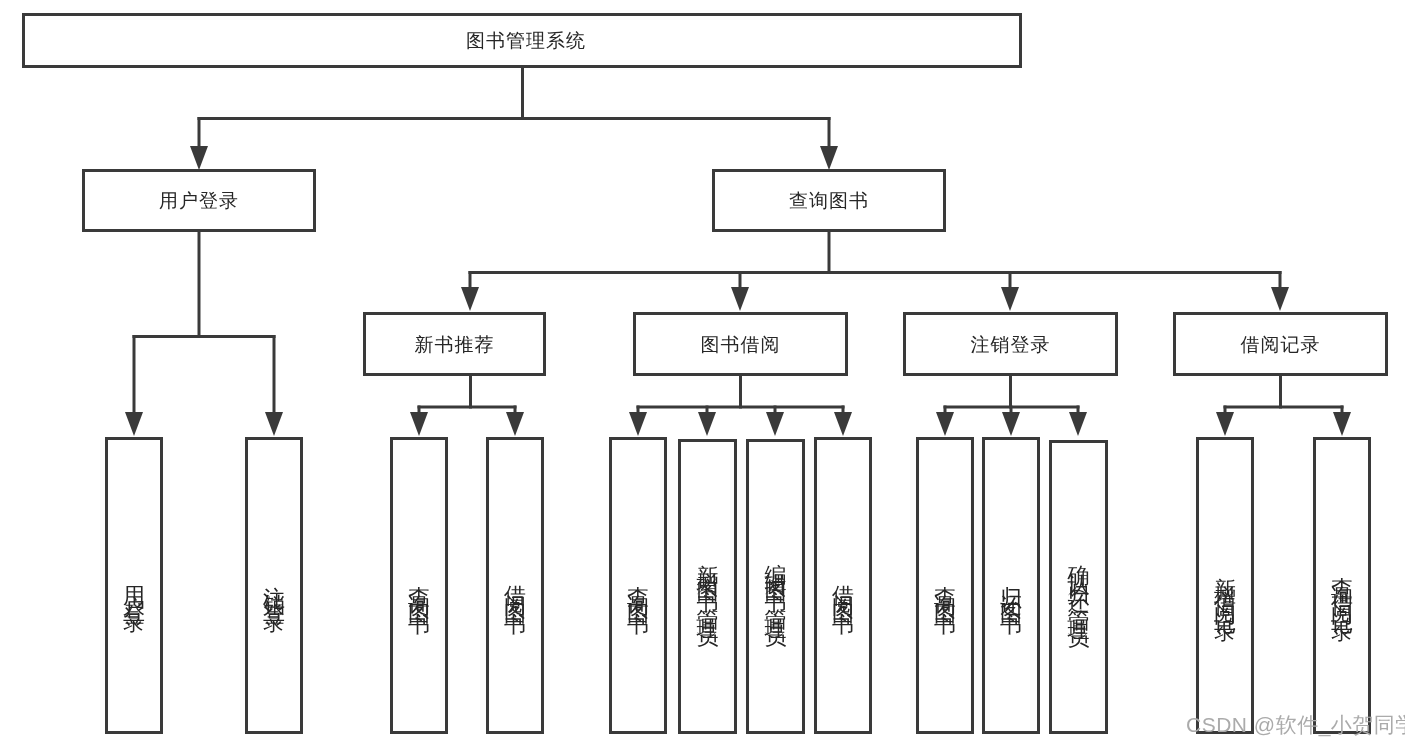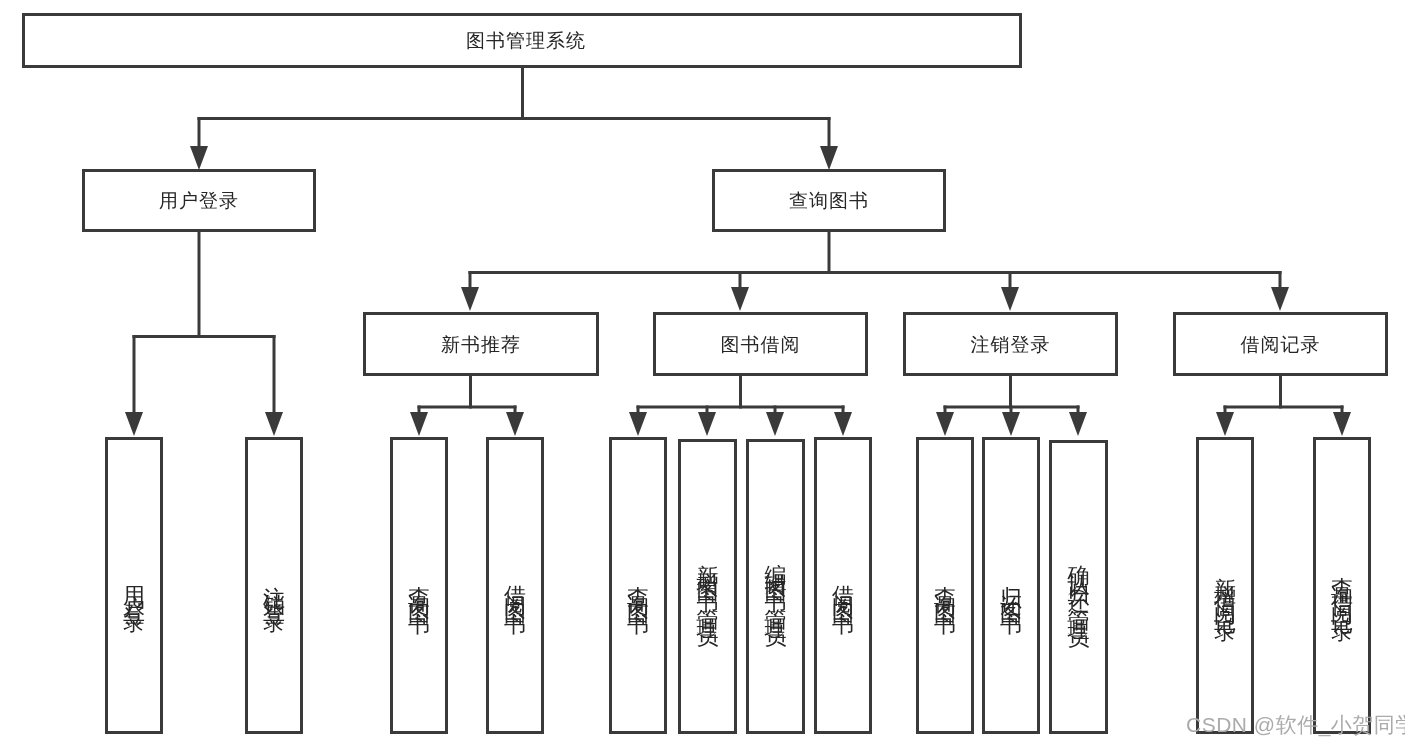--- a/index.html
+++ b/index.html
@@ -160,24 +160,24 @@
     <span class="lbl">图书管理系统</span>
   </div>
 
   <div class="node h" style="left:82px; top:169px; width:234px; height:63px;">
     <span class="lbl">用户登录</span>
   </div>
   <div class="node h" style="left:712px; top:169px; width:234px; height:63px;">
     <span class="lbl">查询图书</span>
   </div>
 
-  <div class="node h" style="left:363px; top:312px; width:236px; height:64px;text-align:right;">
+  <div class="node h" style="left:363px; top:312px; width:183px; height:64px;text-align:right;">
     <span class="lbl">新书推荐</span>
   </div>
-  <div class="node h" style="left:633px; top:312px; width:215px; height:64px;margin-left:20px;">
+  <div class="node h" style="left:633px; top:312px; width:215px; height:64px;">
     <span class="lbl">图书借阅</span>
   </div>
   <div class="node h" style="left:903px; top:312px; width:215px; height:64px;">
     <span class="lbl">注销登录</span>
   </div>
   <div class="node h" style="left:1173px; top:312px; width:215px; height:64px;">
     <span class="lbl">借阅记录</span>
   </div>
 
   <div class="node v" style="left:105px; top:437px; width:58px; height:297px;">

